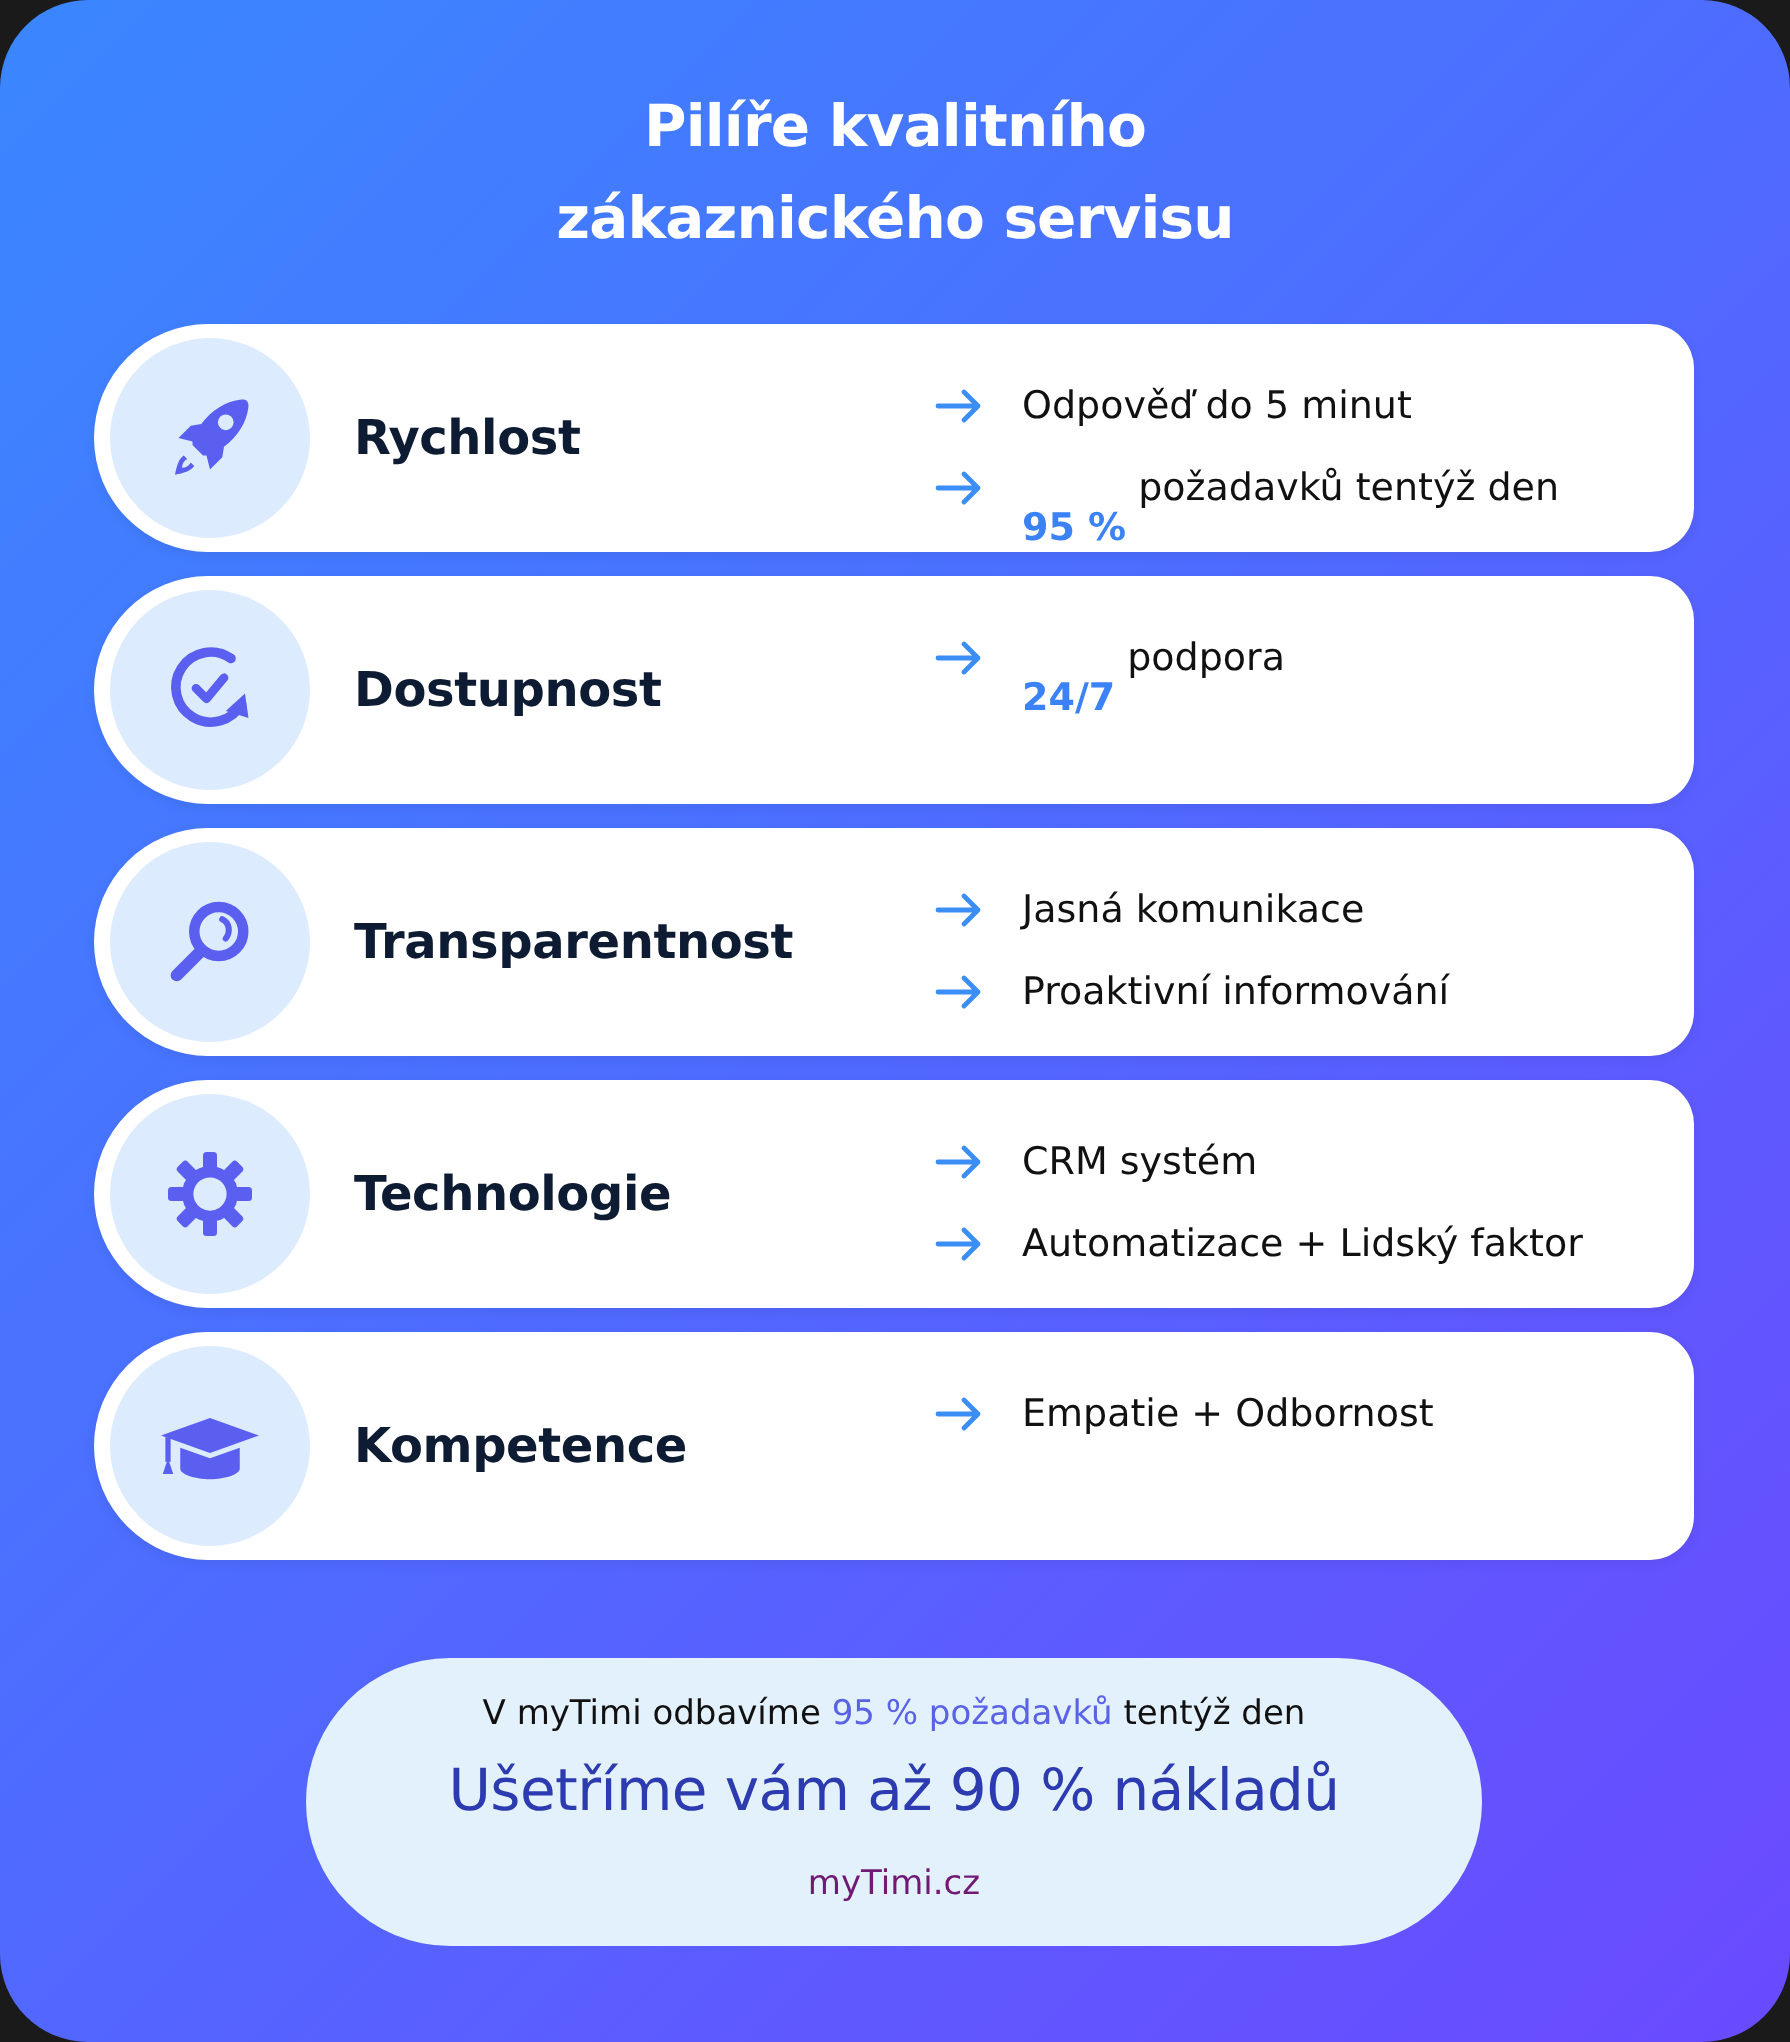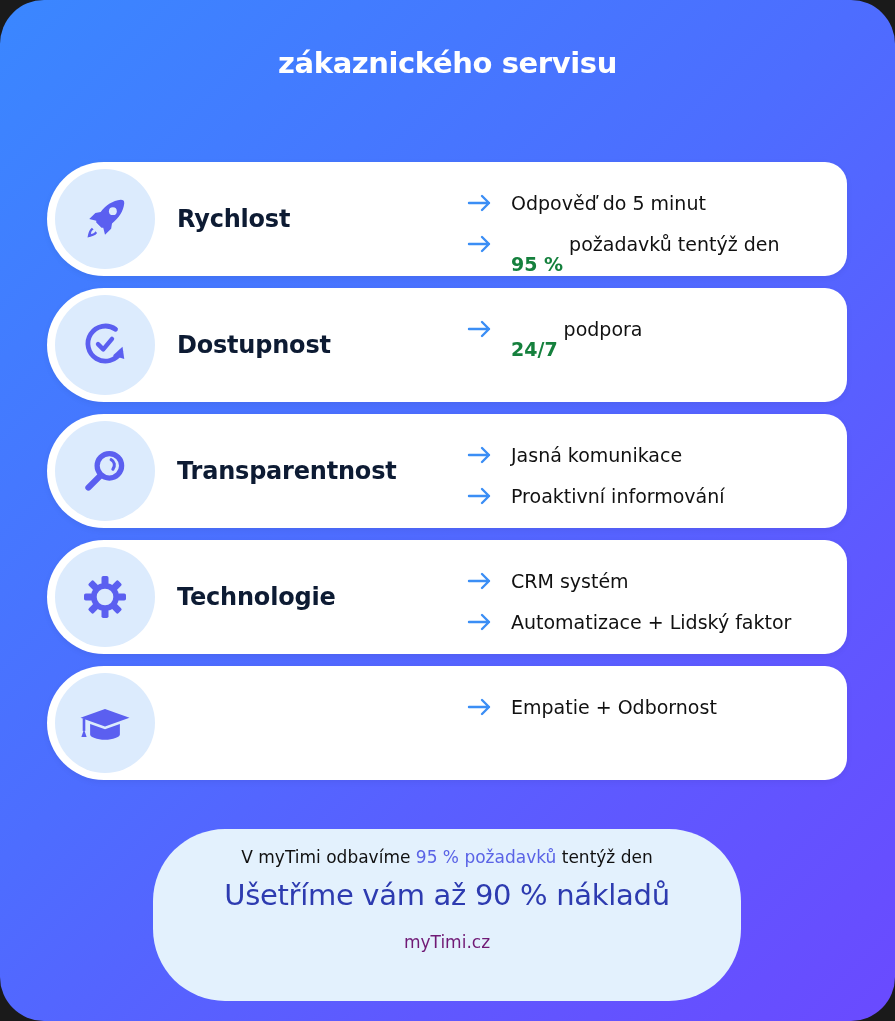--- a/index.html
+++ b/index.html
@@ -57,24 +57,24 @@
       font-size: 19px;
       color: #111111;
       white-space: nowrap;
       text-align: right;
     }
     .arrow {
       width: 30px; height: 20px; margin-right: 14px;
       display: inline-flex; align-items: center;
     }
     .arrow svg { width: 26px; height: 18px; }
-    .hl { color: #15803d; font-weight: bold; margin-right: 6px; margin-top: 40px; }
+    .hl { color: #3b82f6; font-weight: bold; margin-right: 6px; margin-top: 40px; }
     .footer {
       position: absolute; left: 153px; top: 829px;
-      width: 588px; height: 172px;
+      width: 588px; height: 144px;
       background: #e3f1fd;
       border-radius: 72px;
       text-align: center;
     }
     .footer-line1 {
       position: absolute; left: 0; right: 0; top: 18px;
       font-size: 17px; color: #111111;
     }
     .footer-line1 .accent { color: #5a63e6; }
     .footer-line2 {
@@ -86,20 +86,21 @@
       position: absolute; left: 0; right: 0; top: 103px;
       font-size: 17px; color: #701a75;
     }
   </style>
 </head>
 <body>
 
 <div class="canvas">
 
   <div class="title">
+    <div>Pilíře kvalitního</div>
     <div>zákaznického servisu</div>
   </div>
 
   <div class="card" style="top:162px;">
     <div class="icon-circle">
       <svg viewBox="0 0 64 64">
         <path fill="#5b5ff0" d="M50 10c-9 1-17 6-23 14l-6 1-7 7 8 2 0 2 6 6 2 0 2 8 7-7 1-6c8-6 13-14 14-23 0-3-1-4-4-4z"></path>
         <circle cx="41" cy="23" r="4.5" fill="#dcebfd"></circle>
         <path fill="#5b5ff0" d="M17 42c-3 2-4 6-5 11 5-1 9-2 11-5l-2-2c-1 2-3 3-5 3 0-2 1-4 3-5z"></path>
       </svg>
@@ -217,20 +218,21 @@
 
   <div class="card" style="top:666px;">
     <div class="icon-circle">
       <svg viewBox="0 0 64 64">
         <path fill="#5b5ff0" d="M32 16L4 26l28 10 28-10z"></path>
         <path fill="#5b5ff0" d="M15 33v12c0 3 8 6 17 6s17-3 17-6V33l-17 6z"></path>
         <path d="M8 27v14" stroke="#5b5ff0" stroke-width="3"></path>
         <path fill="#5b5ff0" d="M5 48l3-9 3 9z"></path>
       </svg>
     </div>
+    <div class="card-title">Kompetence</div>
     <div class="points">
       <div class="point">
         <span class="arrow">
             <svg viewBox="0 0 26 18">
               <path d="M2 9h20M15 2l7 7-7 7" stroke="#3b8ef5" stroke-width="2.4" fill="none" stroke-linecap="round" stroke-linejoin="round"></path>
             </svg>
           </span>
         <span>Empatie + Odbornost</span>
       </div>
     </div>

